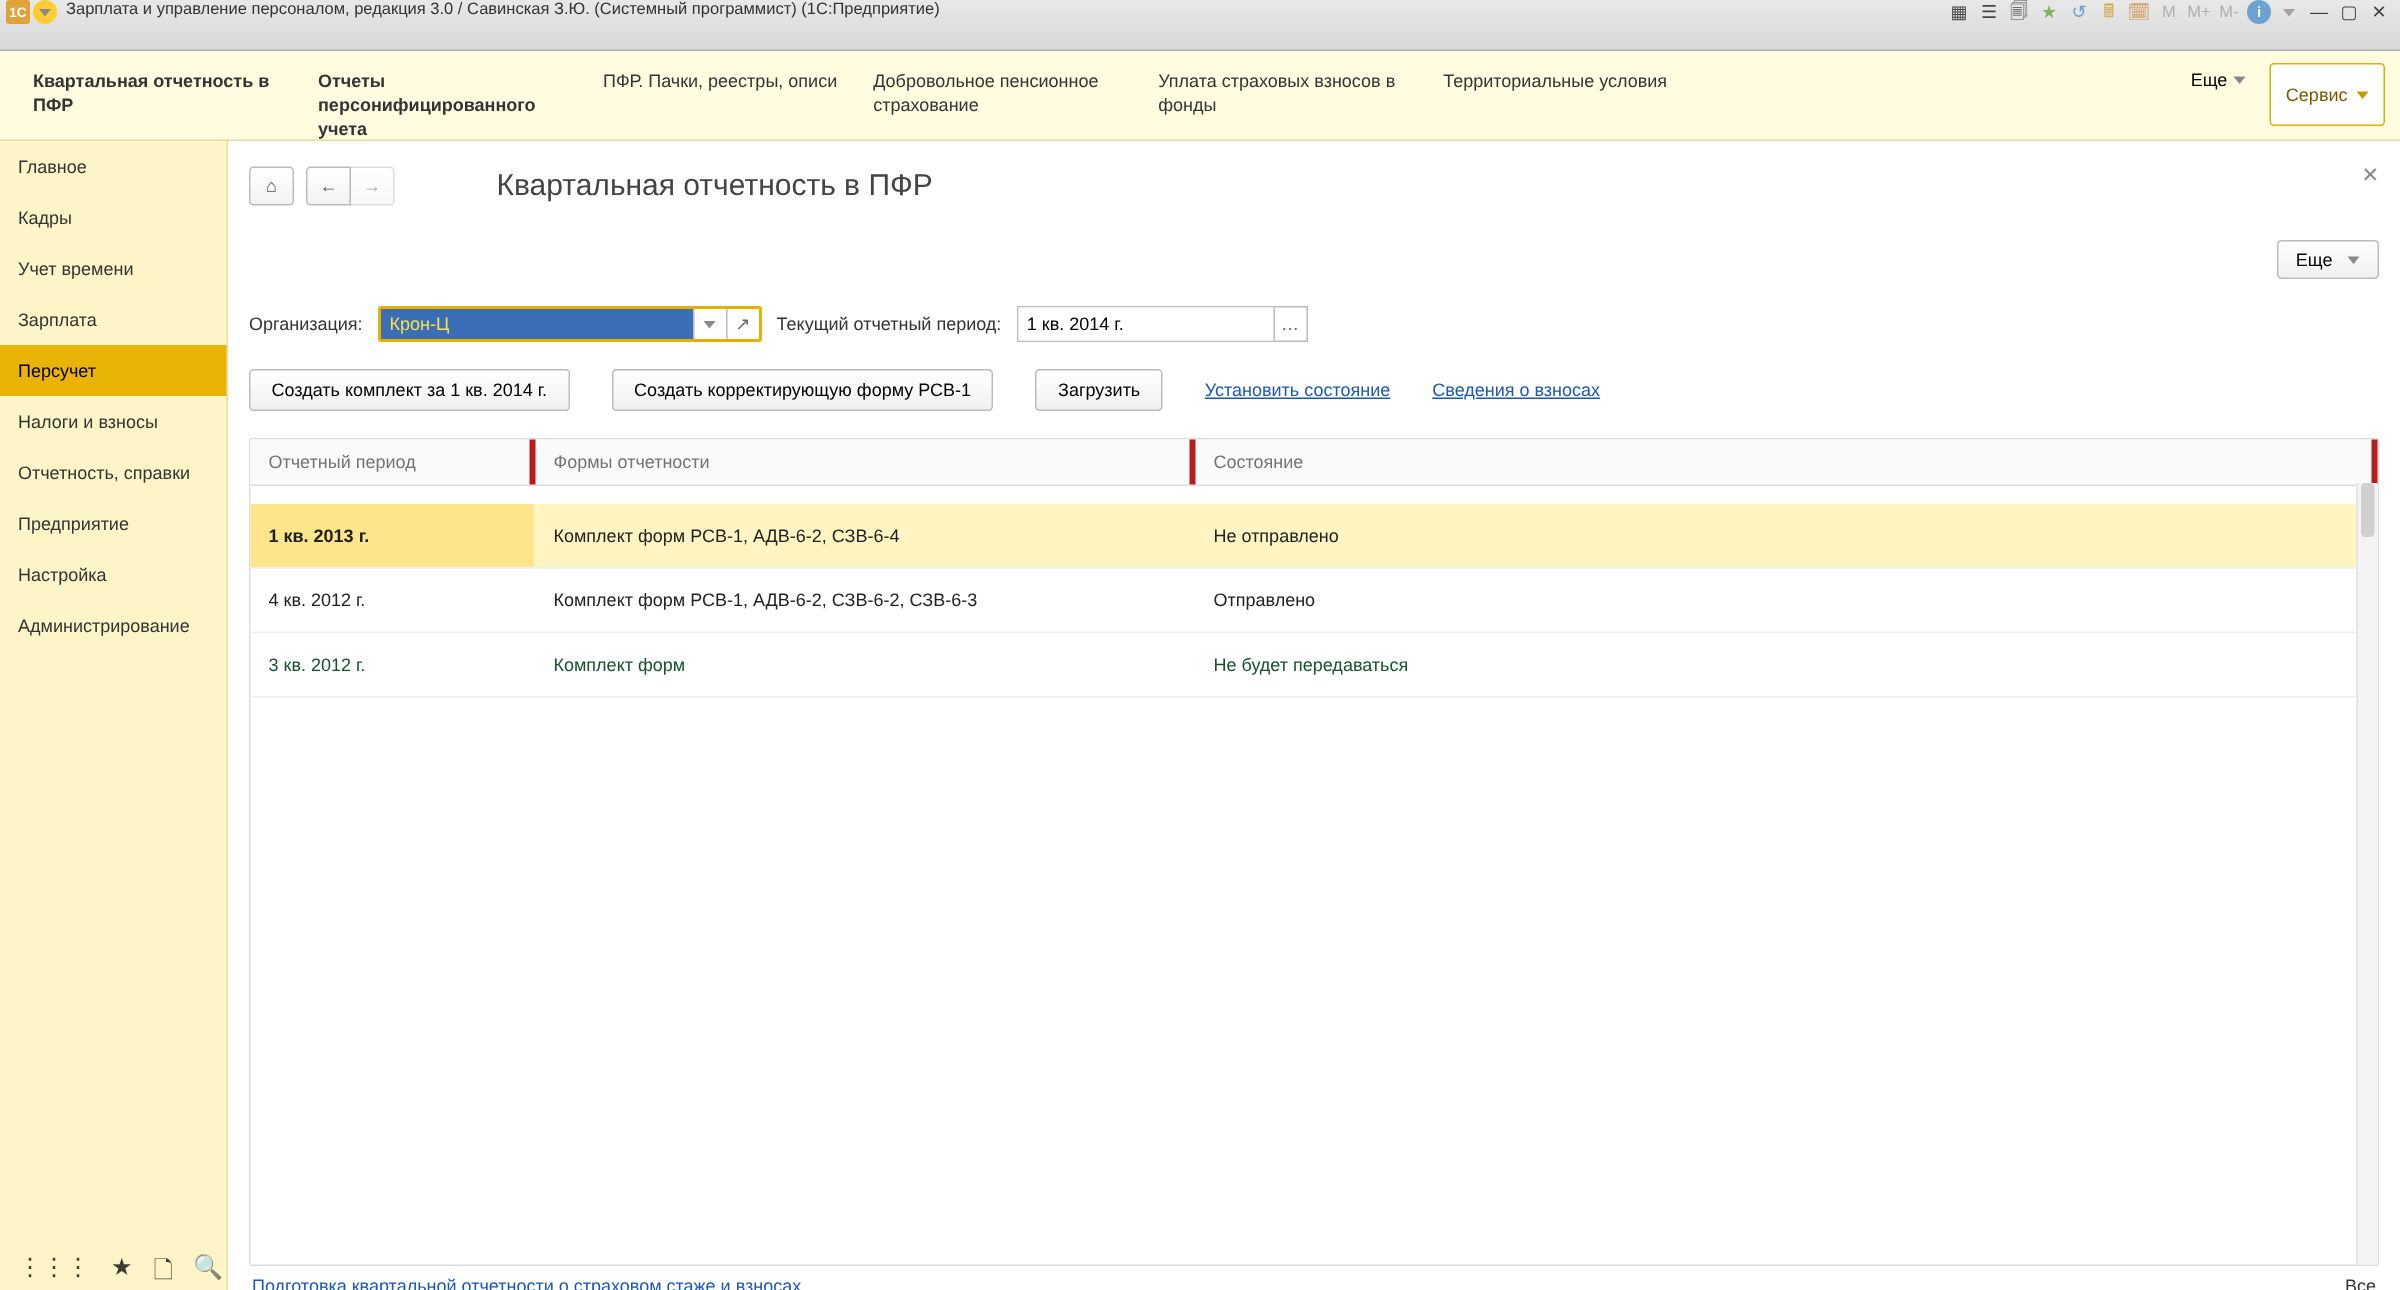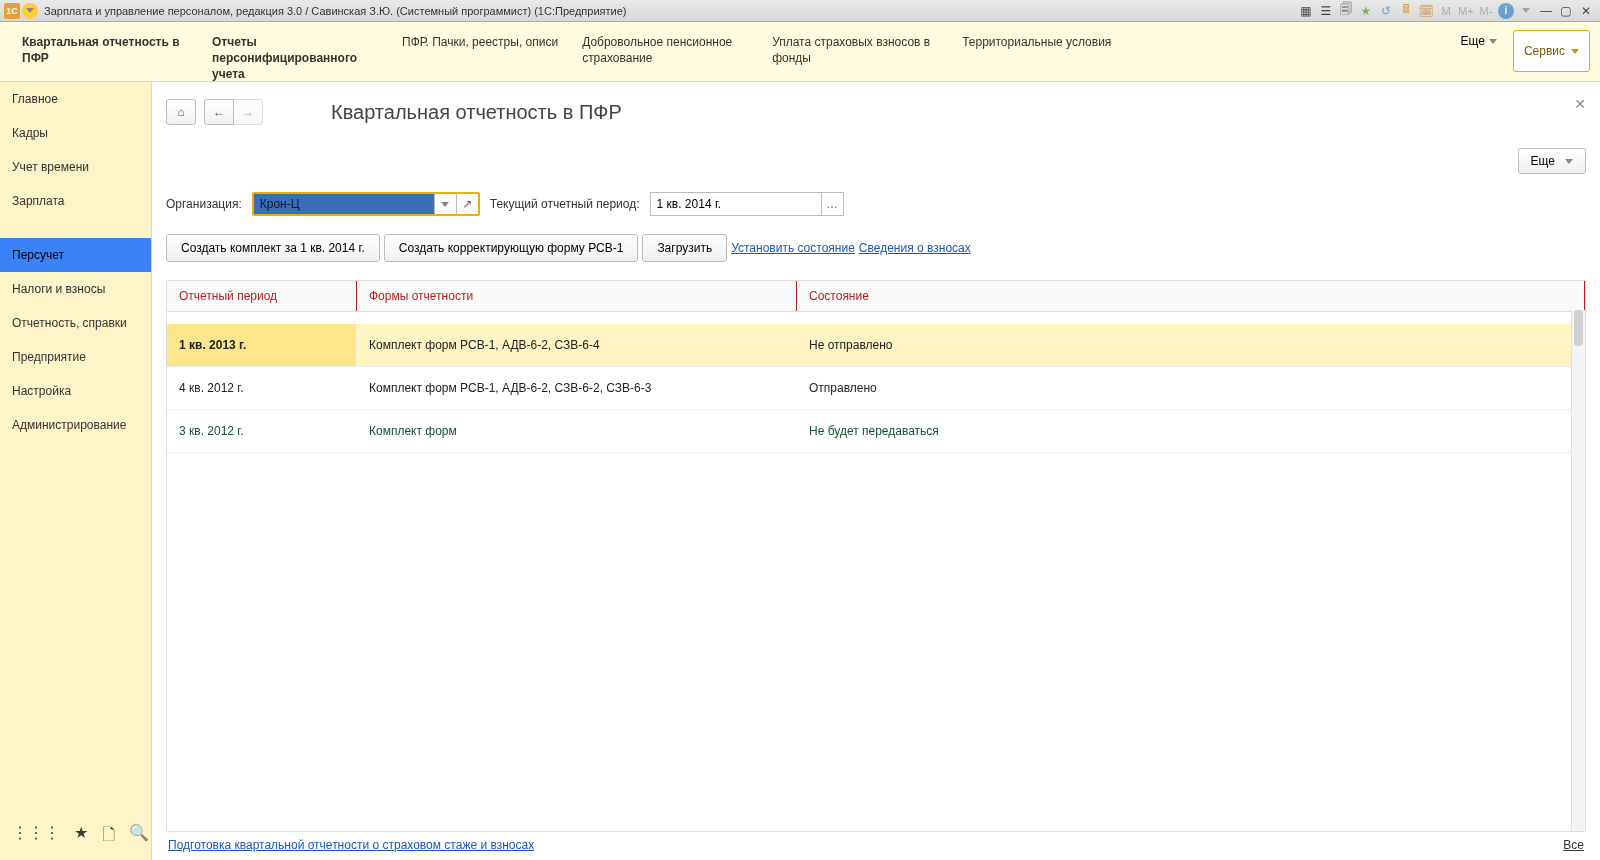--- a/index.html
+++ b/index.html
@@ -1,19 +1,19 @@
 <!DOCTYPE html>
 <html><head>
 <meta charset="utf-8">
 <style>
 * { box-sizing: border-box; margin: 0; padding: 0; font-family: Arial, sans-serif; font-size: 12px; }
 body { width: 1600px; height: 860px; background: #fff; overflow: hidden; position: relative; }
 
 
-.titlebar { height: 22px; background: linear-gradient(#e8e8e8,#d8d8d8); display: flex; align-items: center; padding: 0 4px; border-bottom: 1px solid #aaa; }
+.titlebar { height: 34px; background: linear-gradient(#e8e8e8,#d8d8d8); display: flex; align-items: flex-start; padding: 0 4px; border-bottom: 1px solid #aaa; }
 .titlebar .ic { width: 16px; height: 16px; margin-right: 2px; display:inline-flex; align-items:center; justify-content:center; }
 .titlebar .title { color: #333; font-size: 11px; margin-left: 4px; }
 .titlebar .right { margin-left: auto; display: flex; align-items: center; gap: 2px; }
 .titlebar .right .ic { opacity: .7; cursor:pointer; }
 .tb-1c { background:#e2a23a; border-radius:2px; color:#fff; font-size:9px; font-weight:bold; width:16px; height:16px; display:inline-flex;align-items:center;justify-content:center; }
 .tb-dd { background:#ffcc33; border-radius:50%; width:16px; height:16px; display:inline-flex;align-items:center;justify-content:center; }
 .tb-info { background:#3a87c7; color:#fff; border-radius:50%; width:14px; height:14px; display:inline-flex;align-items:center;justify-content:center; font-weight:bold; font-size:10px; }
 
 
 .topnav { height: 60px; background: #fffcdf; border-bottom: 1px solid #e0dca0; display: flex; align-items: flex-start; padding: 8px 10px 0 10px; gap: 0; }
@@ -22,21 +22,21 @@
 .topnav .spacer { flex: 1; }
 .topnav .more { display: flex; align-items: center; gap: 4px; padding: 4px 8px; cursor:pointer; }
 .srv-btn { margin-left: 8px; border:1px solid #e0b000; background:#fff; padding:20px 10px; border-radius:3px; display:flex; align-items:center; gap:6px; cursor:pointer; height:24px; color:#7a5a00; }
 .caret { width:0;height:0;border-left:4px solid transparent;border-right:4px solid transparent;border-top:5px solid #888; display:inline-block; }
 .srv-btn .caret{ border-top-color:#c79a00; }
 
 
 .layout { display:flex; height: calc(100% - 82px); }
 .sidebar { width: 152px; background:#fdf5c8; border-right:1px solid #e7dd9a; display:flex; flex-direction:column; }
 .sidebar .sitem { padding:10px 12px; color:#333; cursor:pointer; }
-.sidebar .sitem.active { background:#3b82f6; color:#000;margin-top:20px; }
+.sidebar .sitem.active { background:#eab308; color:#000; }
 .sidebar .bottom { margin-top:auto; display:flex; gap:14px; padding:10px 12px; }
 .sidebar .bottom span { cursor:pointer; opacity:.75; font-size:16px; }
 
 .main { flex:1; display:flex; flex-direction:column; padding: 12px 14px 8px 14px; position:relative; }
 .toolbar1 { display:flex; align-items:center; gap:8px; height:36px; }
 .tbtn { border:1px solid #bbb; background:linear-gradient(#fff,#f2f2f2); border-radius:3px; height:26px; min-width:30px; display:inline-flex; align-items:center; justify-content:center; cursor:pointer; padding:0 8px; color:#555; }
 .tbtn-group { display:inline-flex; }
 .tbtn-group .tbtn { border-radius:0; margin-left:-1px; }
 .tbtn-group .tbtn:first-child { border-radius:3px 0 0 3px; margin-left:0; }
 .tbtn-group .tbtn:last-child { border-radius:0 3px 3px 0; }
@@ -44,31 +44,31 @@
 .close-x { position:absolute; right:14px; top:14px; color:#888; cursor:pointer; font-size:14px; }
 
 .toolbar2 { display:flex; justify-content:flex-end; margin-top:18px; }
 .morebtn { border:1px solid #bbb; background:linear-gradient(#fff,#f0f0f0); border-radius:3px; height:26px; padding:0 12px; display:flex; align-items:center; gap:10px; cursor:pointer; }
 
 .filters { display:flex; align-items:center; gap:10px; margin-top:18px; }
 .filters label { color:#333; }
 .fld { display:flex; align-items:center; border:1px solid #bbb; height:24px; background:#fff; }
 .fld.org { border:2px solid #e8b000; border-radius:2px; }
 .fld input { border:none; outline:none; height:100%; padding:0 6px; font-size:12px; width:180px; }
-.fld.org input { background:#3a6fb7; color:#0f172a; width:180px; }
+.fld.org input { background:#3a6fb7; color:#fde047; width:208px; }
 .fld .seg { border-left:1px solid #bbb; width:22px; height:100%; display:flex;align-items:center;justify-content:center; cursor:pointer; color:#666; }
 .fld.period input { width:170px; }
 
-.actions { display:flex; align-items:center; gap:4px; margin-top:18px; }
+.actions { display:flex; align-items:center; gap:28px; margin-top:18px; }
 .abtn { border:1px solid #bbb; background:linear-gradient(#fff,#f1f1f1); border-radius:3px; height:28px; padding:0 14px; cursor:pointer; display:inline-flex; align-items:center; }
 .link { color:#1a57b8; text-decoration:underline; cursor:pointer; }
 
 .grid { margin-top:18px; border:1px solid #ddd; border-radius:2px; flex:1; background:#fff; display:flex; flex-direction:column; position:relative; }
 .ghead { display:flex; background:#fafafa; border-bottom:1px solid #ddd; }
-.ghead .gc { padding:8px 12px; color:#b91c1c; border-right:1px solid #b91c1c; }
+.ghead .gc { padding:8px 12px; color:#737373; border-right:4px solid #b91c1c; }
 .gc.c1 { width:190px; }
 .gc.c2 { flex:1; max-width:440px; }
 .gc.c3 { flex:1; }
 .grow { display:flex; border-bottom:1px solid #eee; }
 .grow .gc { padding:14px 12px; color:#222; border-right:1px solid transparent; }
 .grow.sel { background:#fff4c2;margin-top:12px; }
 .grow.sel .gc.c1 { background:#fce58a; font-weight:bold; border-right:1px solid #f6f2d2;}
 .grow.disabled .gc { color:#14532d; }
 .status-red { color:#c62020; }
 .grid .scrollbar { position:absolute; right:0; top:29px; bottom:0; width:14px; background:#f4f4f4; border-left:1px solid #e0e0e0; }

